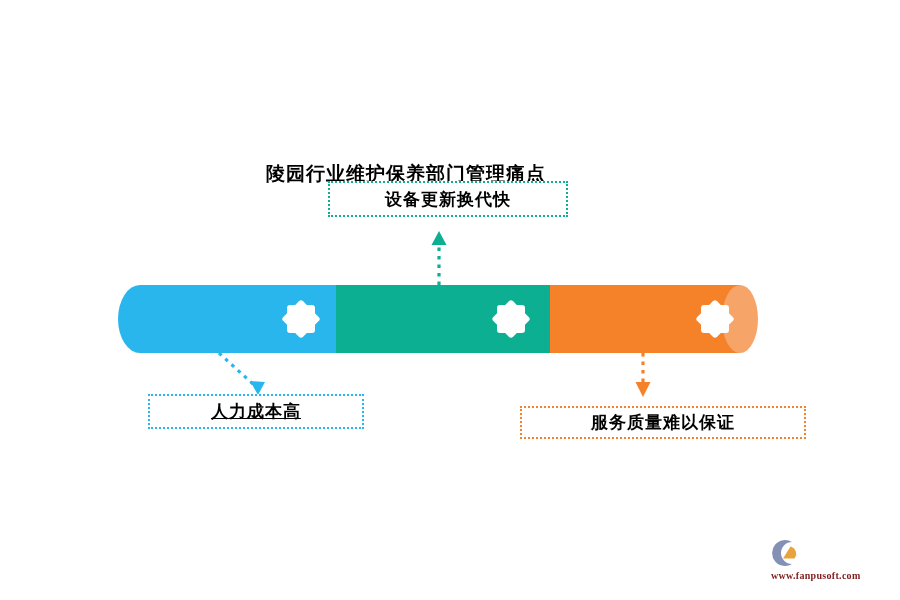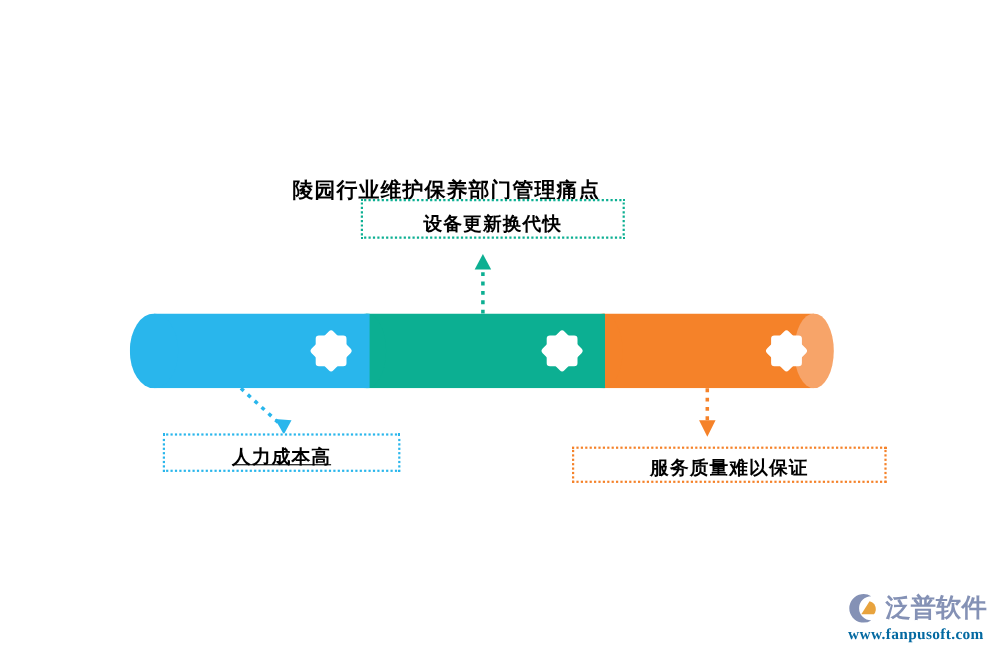--- a/index.html
+++ b/index.html
@@ -53,21 +53,21 @@
     left: 0;
     top: 0;
     display: block;
   }
 
   
   .callout {
     position: absolute;
     box-sizing: border-box;
     display: flex;
-    align-items: flex-end;
+    align-items: center;
     justify-content: center;
     background: #ffffff;
     font-size: 17px;
     font-weight: bold;
     color: #000000;
     letter-spacing: 1px;
     white-space: nowrap;
   }
   .callout-top {
     left: 328px;
@@ -129,23 +129,23 @@
     color: #8491B5;
     letter-spacing: 0px;
     line-height: 30px;
     white-space: nowrap;
   }
   .logo-url {
     position: absolute;
     left: 1px;
     top: 32px;
     font-family: "Liberation Serif", "DejaVu Serif", serif;
-    font-size: 14px;
-    font-weight: bold;
-    color: #0369a1;
+    font-size: 10px;
+    font-weight: bold;
+    color: #7f1d1d;
     letter-spacing: 0.3px;
     white-space: nowrap;
   }
 </style>
 </head>
 <body>
 
 <div class="stage">
 
   <div class="page-title">陵园行业维护保养部门管理痛点</div>
@@ -213,18 +213,17 @@
   <div class="callout callout-right">
     <span>服务质量难以保证</span>
   </div>
 
   <div class="logo">
     <div class="logo-row">
       <svg class="logo-mark" viewBox="0 0 30 30">
         <path d="M22 4 A 13 13 0 1 0 22 26 A 10.5 10.5 0 1 1 22 4 Z" fill="#8491B5"></path>
         <path d="M20.5 8.5 A 7.5 7.5 0 0 1 24.5 20.5 L 13 20.5 Z" fill="#E8A33D"></path>
       </svg>
-      <span class="logo-word">泛普软件</span>
     </div>
     <div class="logo-url">www.fanpusoft.com</div>
   </div>
 
 </div>
 
 </body></html>

